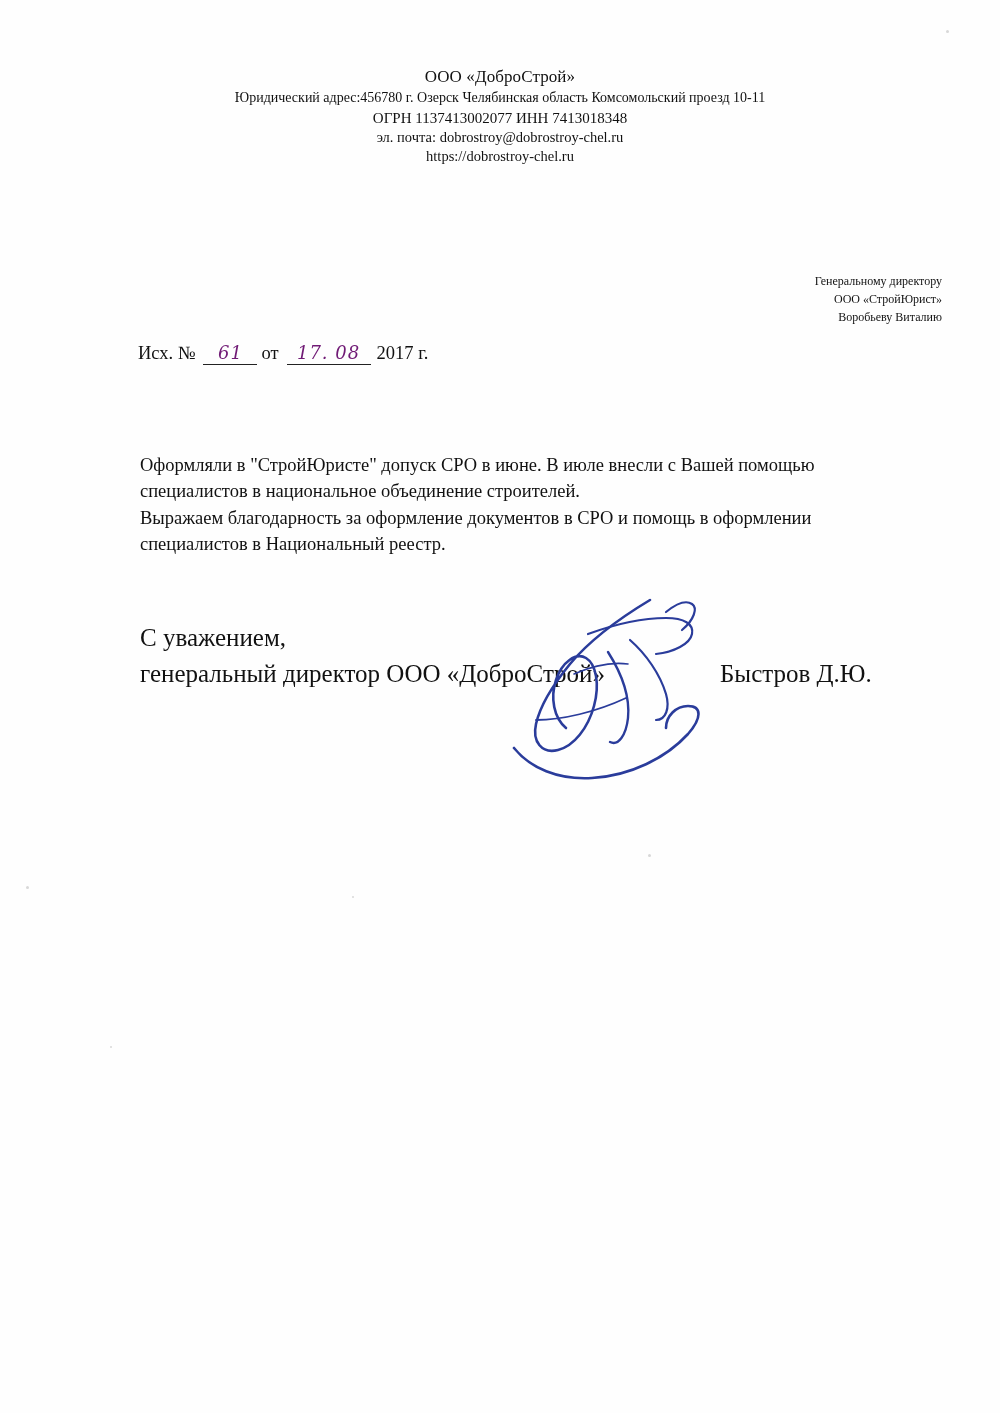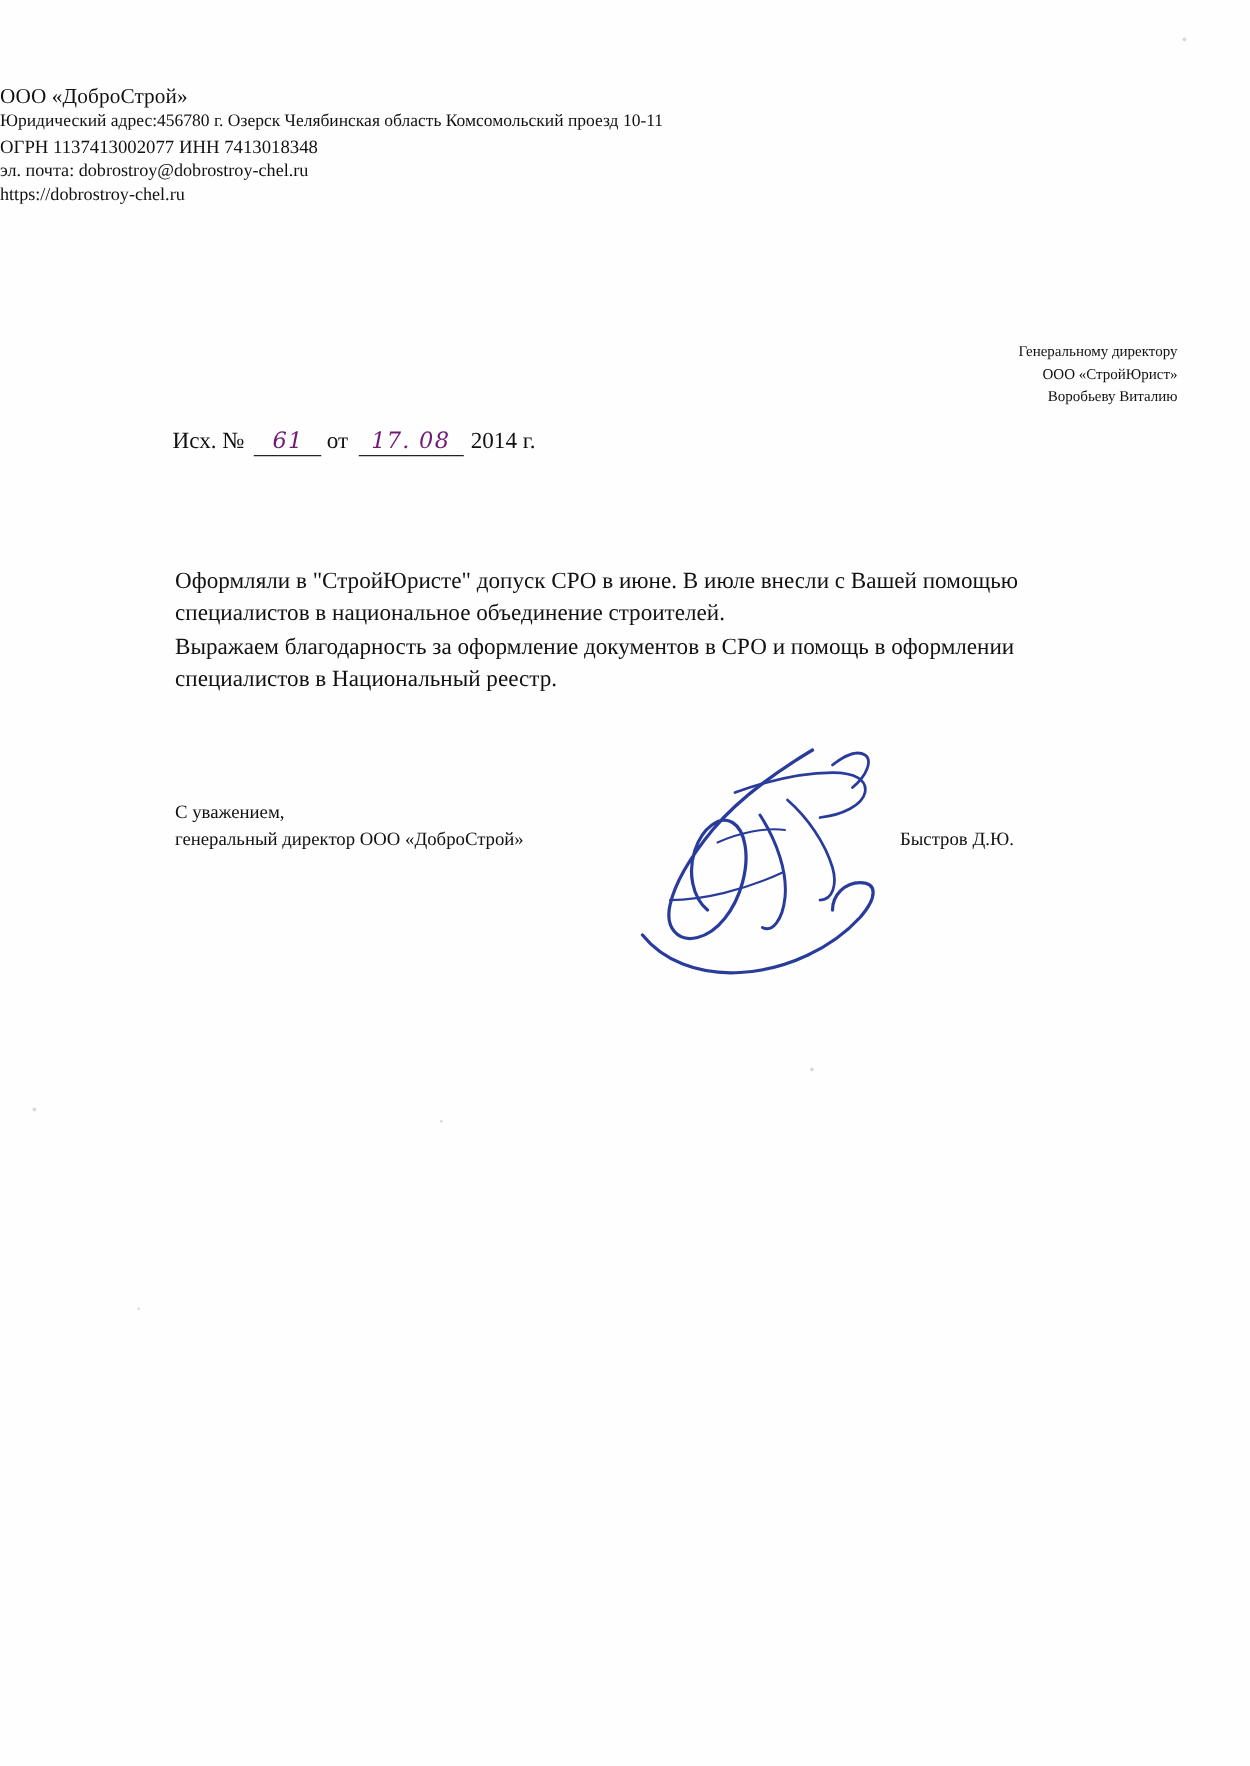--- a/index.html
+++ b/index.html
@@ -21,21 +21,21 @@
     inset: 0;
     background: #fefefe;
   }
 
   
   .letterhead {
     position: absolute;
     top: 66px;
     left: 0;
     width: 100%;
-    text-align: left;
+    text-align: center;
     line-height: 1.34;
   }
   .letterhead .company {
     font-size: 17px;
     letter-spacing: 0.1px;
   }
   .letterhead .line {
     font-size: 15px;
   }
   .letterhead .line.small {
@@ -97,24 +97,24 @@
     line-height: 1.42;
     text-align: left;
   }
   .body-text p {
     margin: 0;
   }
 
   
   .signature-block {
     position: absolute;
-    top: 640px;
+    top: 620px;
     left: 140px;
     width: 730px;
-    font-size: 15px;
+    font-size: 25px;
     line-height: 1.45;
   }
   .sig-row {
     display: flex;
     align-items: baseline;
     position: relative;
   }
   .sig-name {
     position: absolute;
     left: 580px;
@@ -161,21 +161,21 @@
 
   <div class="outgoing">
     <span class="lbl">Исх. №</span>
     <span class="blank">
       <span class="handwriting">61</span>
     </span>
     <span class="lbl">от</span>
     <span class="blank date">
       <span class="handwriting">17. 08</span>
     </span>
-    <span class="tail">2014 г.</span>
+    <span class="tail">2017 г.</span>
   </div>
 
   <div class="body-text">
     <p>Оформляли в "СтройЮристе" допуск СРО в июне. В июле внесли с Вашей помощью специалистов в национальное объединение строителей.</p>
     <p>Выражаем благодарность за оформление документов в СРО и помощь в оформлении специалистов в Национальный реестр.</p>
   </div>
 
   <div class="signature-block">
     <div class="sig-row">
       <span>С уважением,</span>

